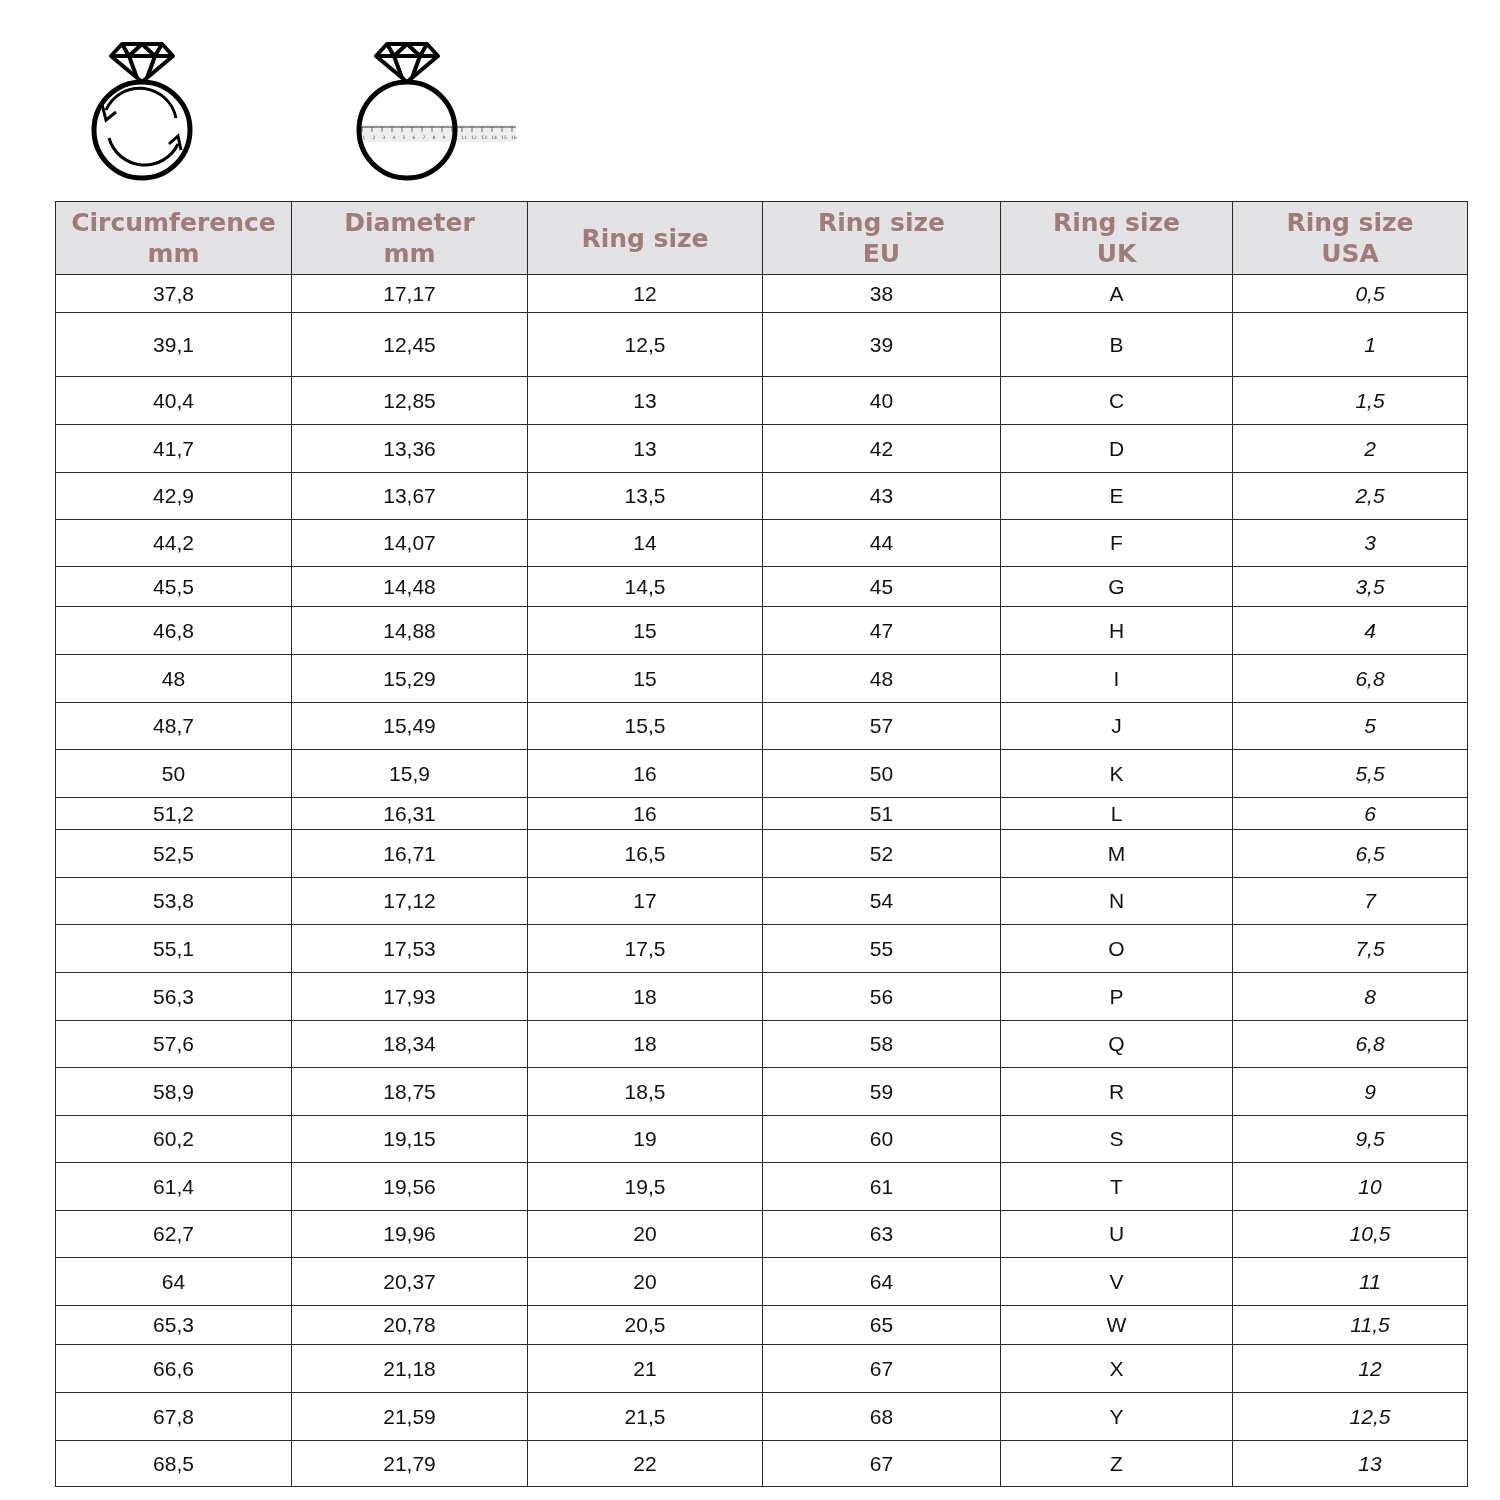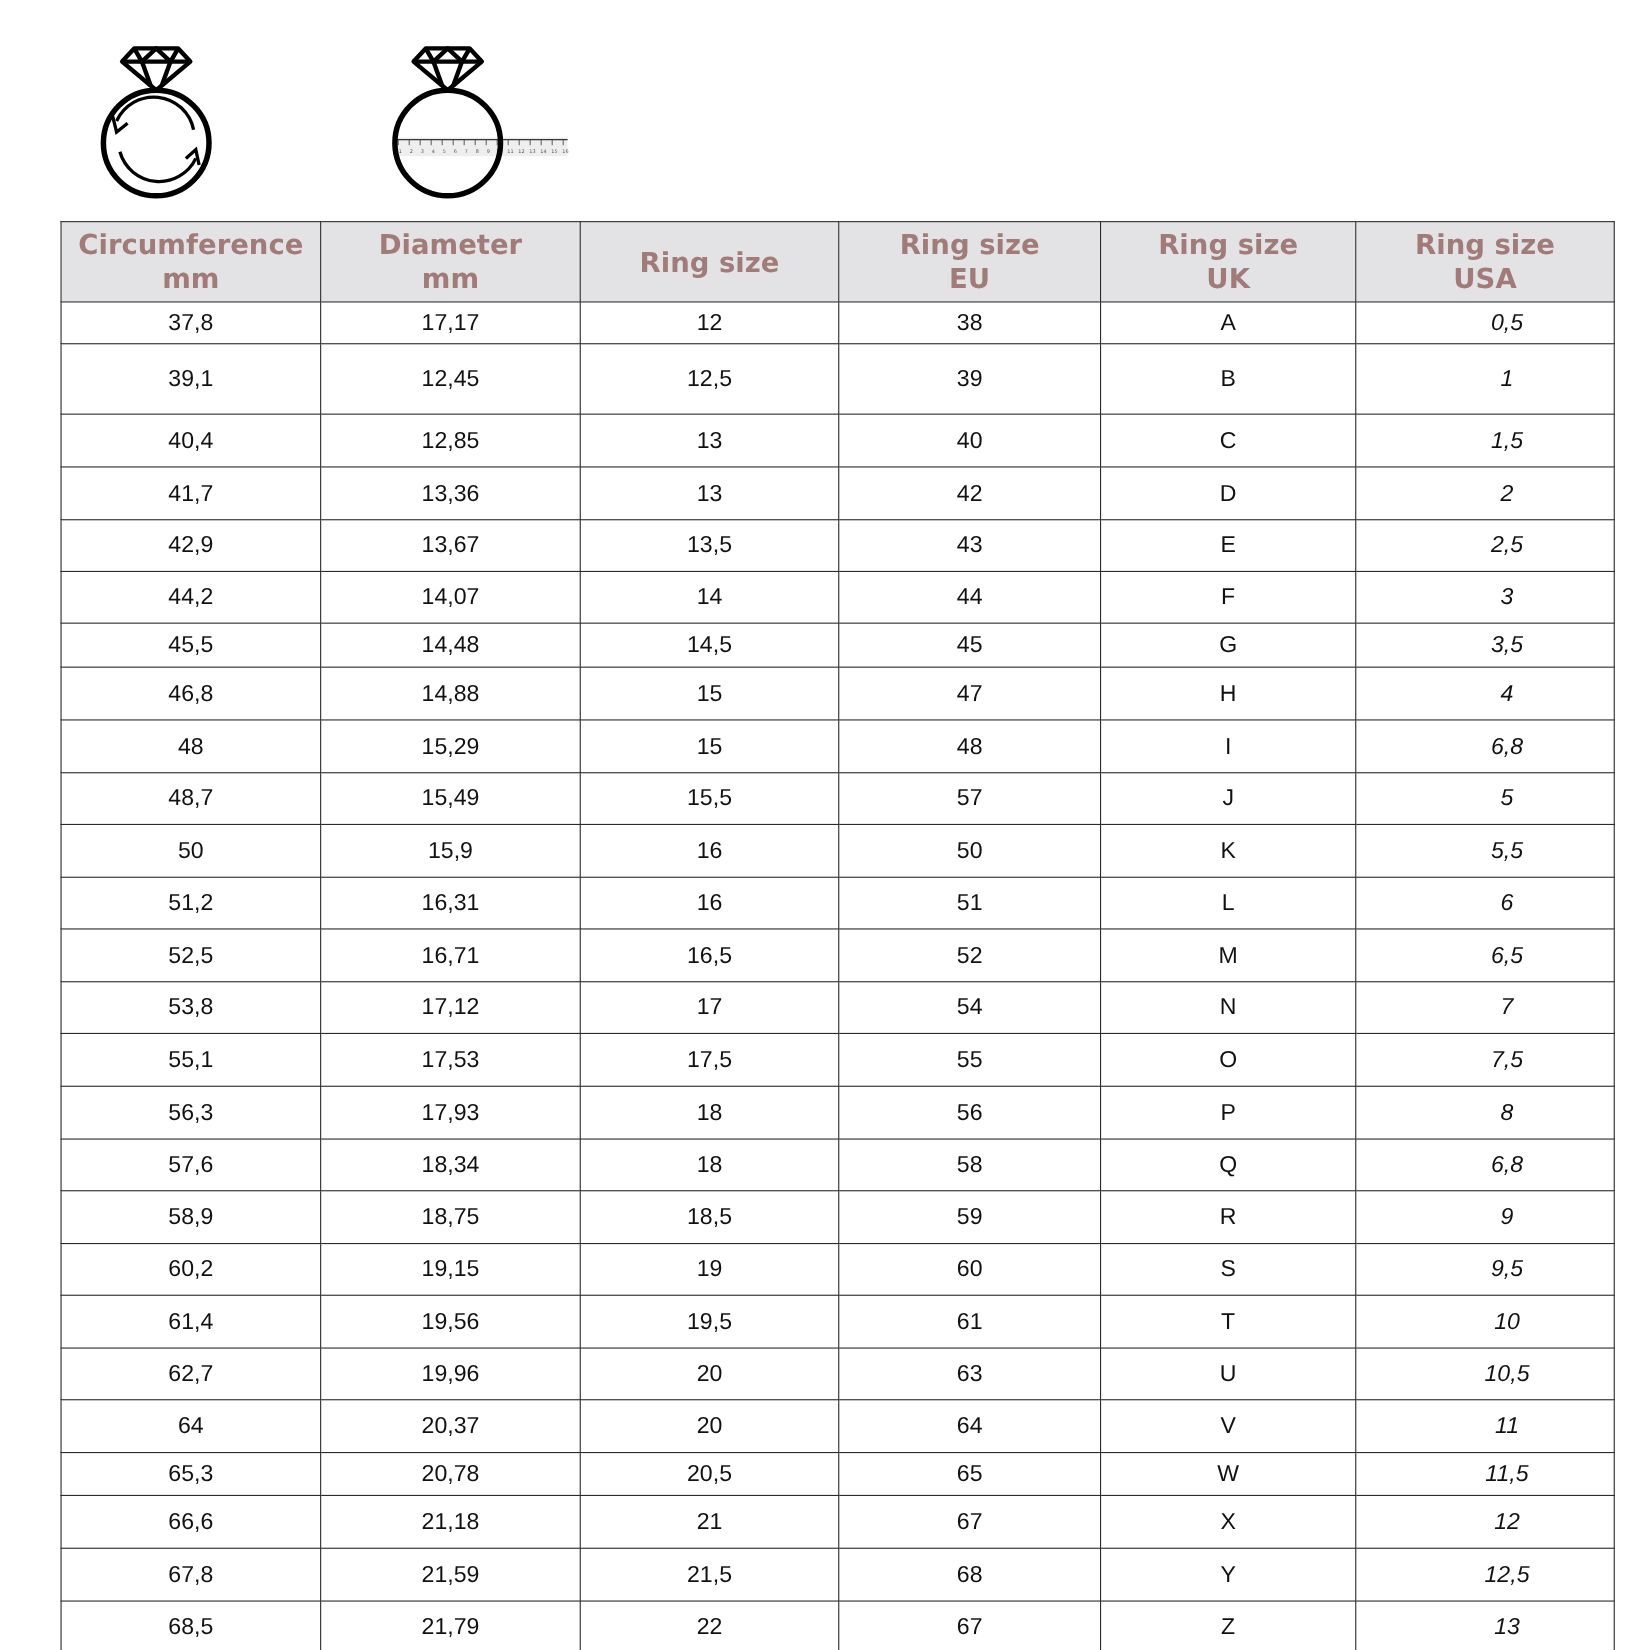--- a/index.html
+++ b/index.html
@@ -217,21 +217,21 @@
         <td class="usa">5</td>
       </tr>
       <tr style="height: 48px;">
         <td>50</td>
         <td>15,9</td>
         <td>16</td>
         <td>50</td>
         <td>K</td>
         <td class="usa">5,5</td>
       </tr>
-      <tr style="height: 47px;">
+      <tr style="height: 32px;">
         <td>51,2</td>
         <td>16,31</td>
         <td>16</td>
         <td>51</td>
         <td>L</td>
         <td class="usa">6</td>
       </tr>
       <tr style="height: 48px;">
         <td>52,5</td>
         <td>16,71</td>

